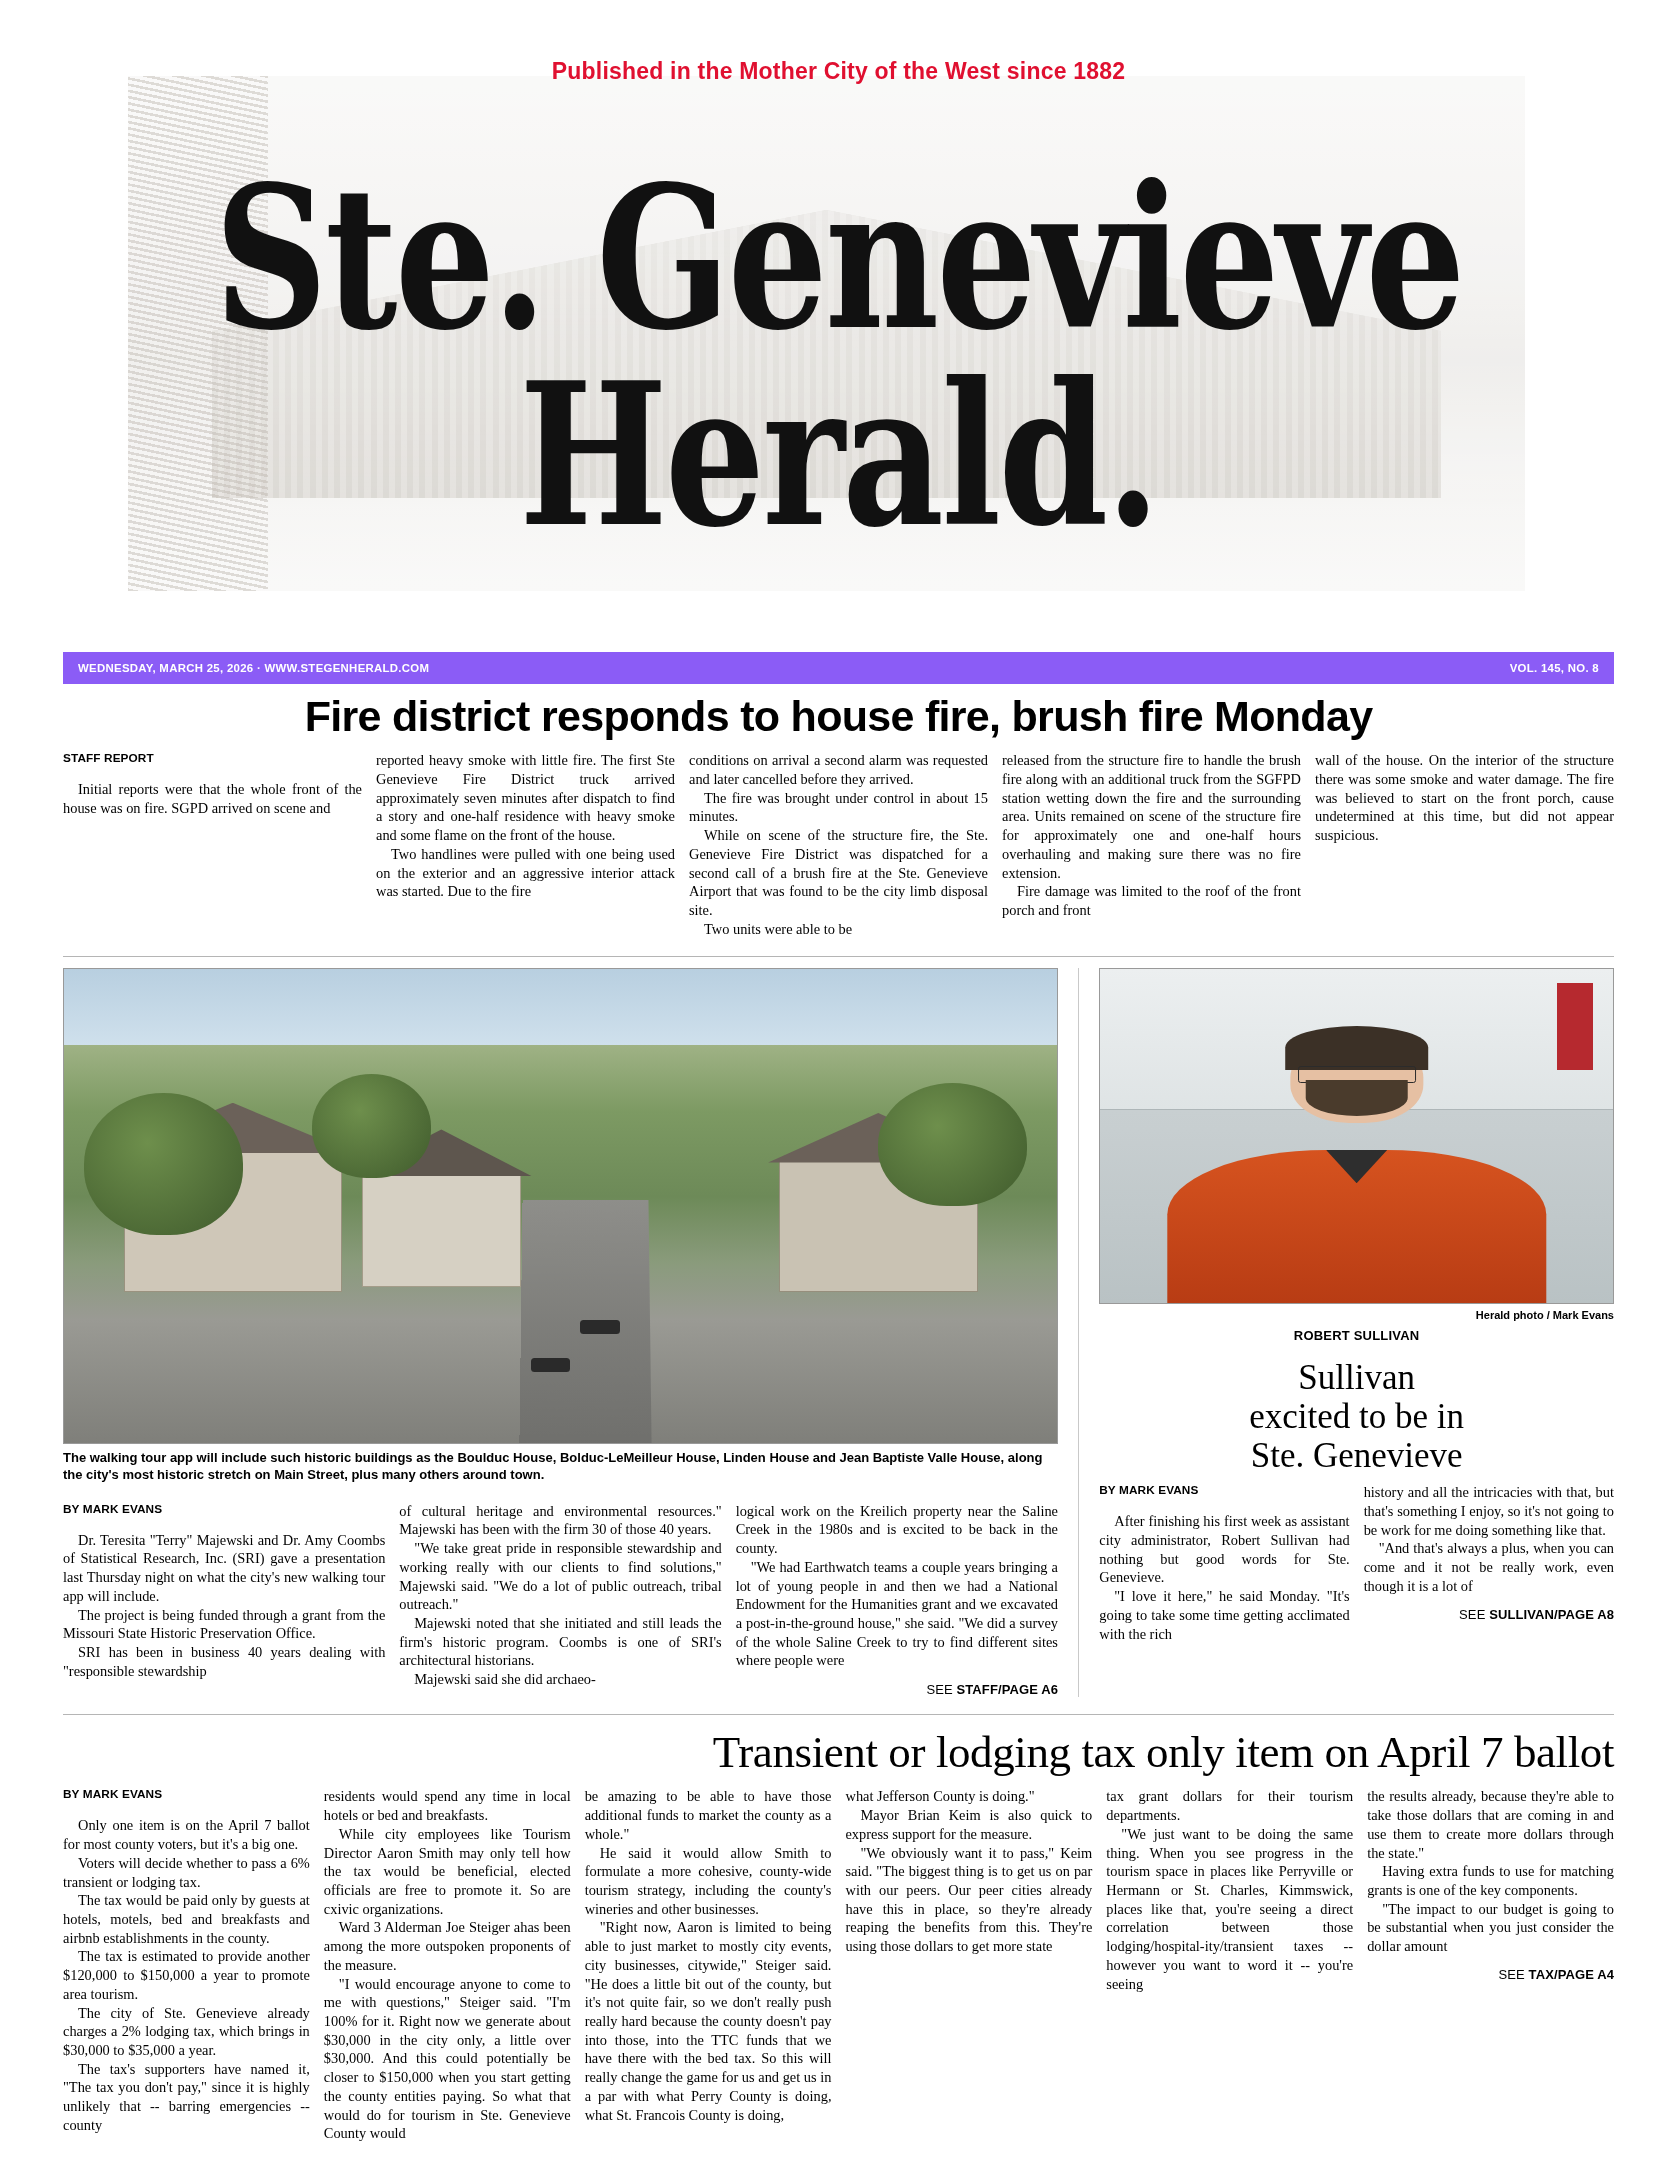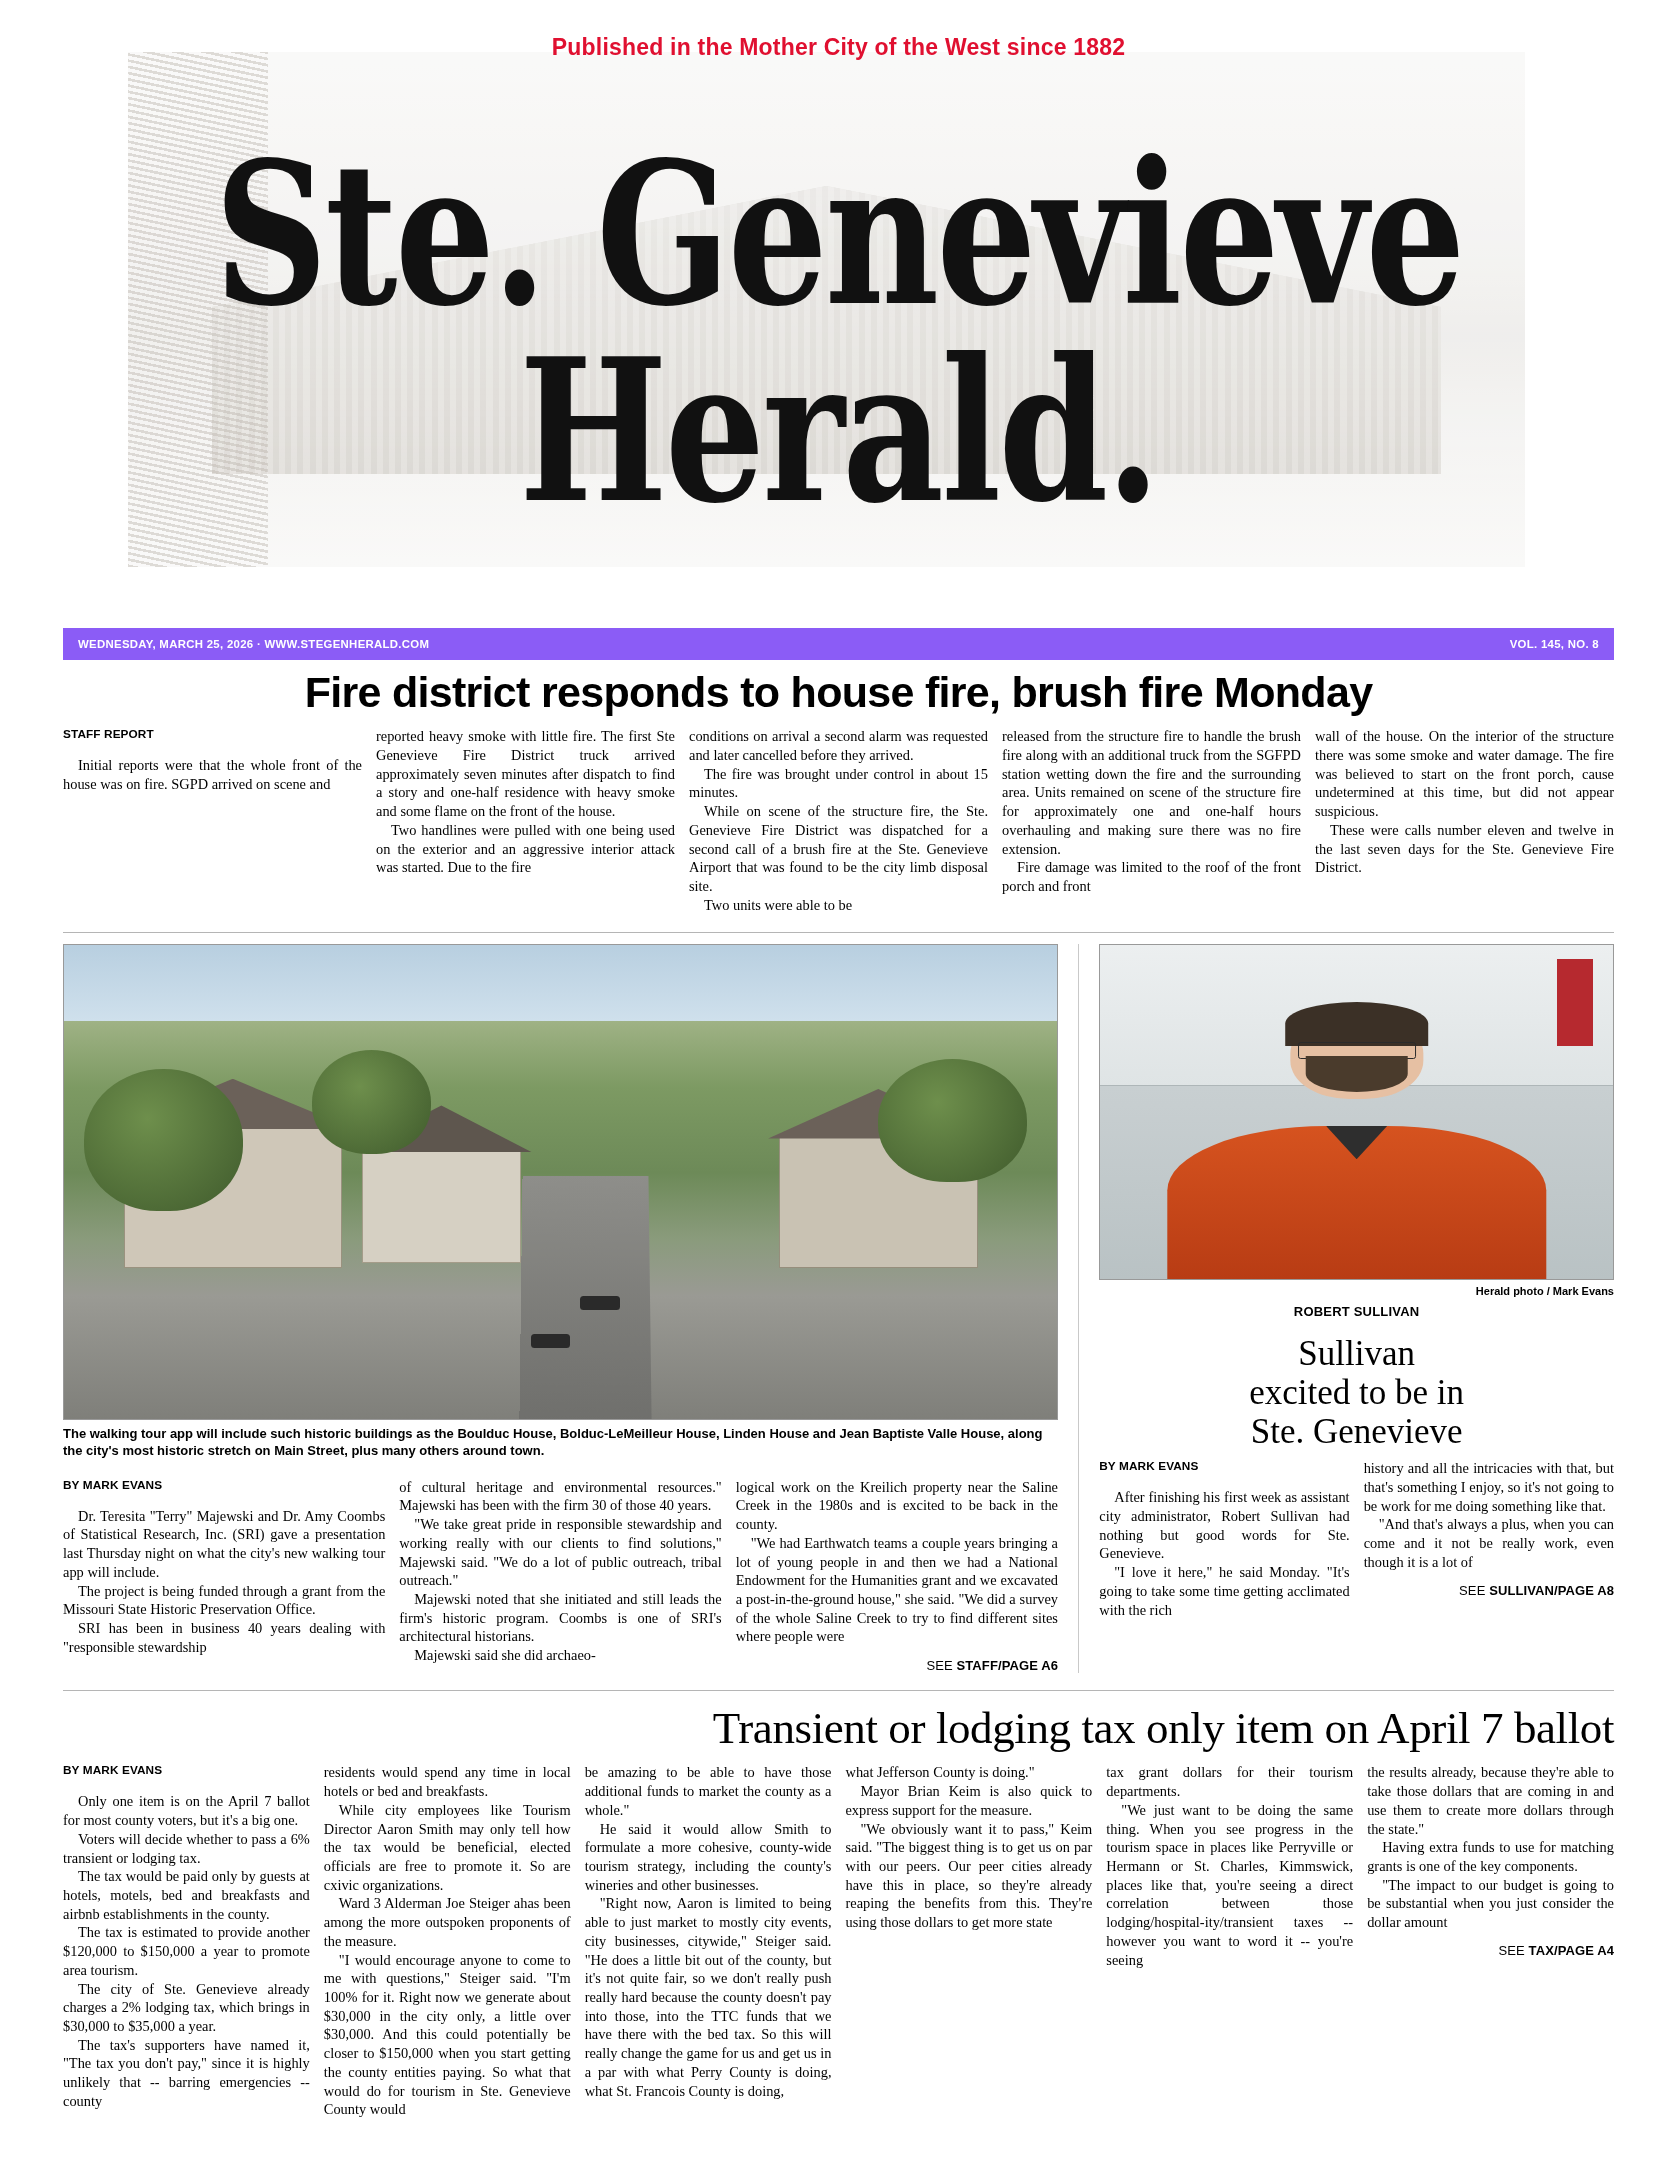--- a/index.html
+++ b/index.html
@@ -15,20 +15,21 @@
     position:relative;
     padding:0 63px;
     background:#fff;
   }
 
   
   .masthead {
     position:relative;
     height:620px;
     overflow:hidden;
+    margin-top:24px;
   }
   .mast-photo {
     position:absolute;
     left:65px; top:52px;
     width:1397px; height:515px;
     background:
       linear-gradient(to bottom, rgba(255,255,255,.72), rgba(255,255,255,.55)),
       linear-gradient(to bottom, #e9e7e4 0%, #dcd9d4 38%, #cfccc6 55%, #e4e2de 75%, #f1f0ee 100%);
     opacity:.85;
   }
@@ -321,21 +322,20 @@
       <p>The fire was brought under control in about 15 minutes.</p>
       <p>While on scene of the structure fire, the Ste. Genevieve Fire District was dispatched for a second call of a brush fire at the Ste. Genevieve Airport that was found to be the city limb disposal site.</p>
       <p>Two units were able to be</p>
     </div>
     <div class="col">
       <p class="noind">released from the structure fire to handle the brush fire along with an additional truck from the SGFPD station wetting down the fire and the surrounding area. Units remained on scene of the structure fire for approximately one and one-half hours overhauling and making sure there was no fire extension.</p>
       <p>Fire damage was limited to the roof of the front porch and front</p>
     </div>
     <div class="col">
       <p class="noind">wall of the house. On the interior of the structure there was some smoke and water damage. The fire was believed to start on the front porch, cause undetermined at this time, but did not appear suspicious.</p>
-      <p>These were calls number eleven and twelve in the last seven days for the Ste. Genevieve Fire District.</p>
     </div>
   </div>
 
   <div class="spacer-md"></div>
   <div class="rule-gray"></div>
 
   <div class="photo-row">
 
     <div class="photo-main">
       <div class="ph ph-street">

